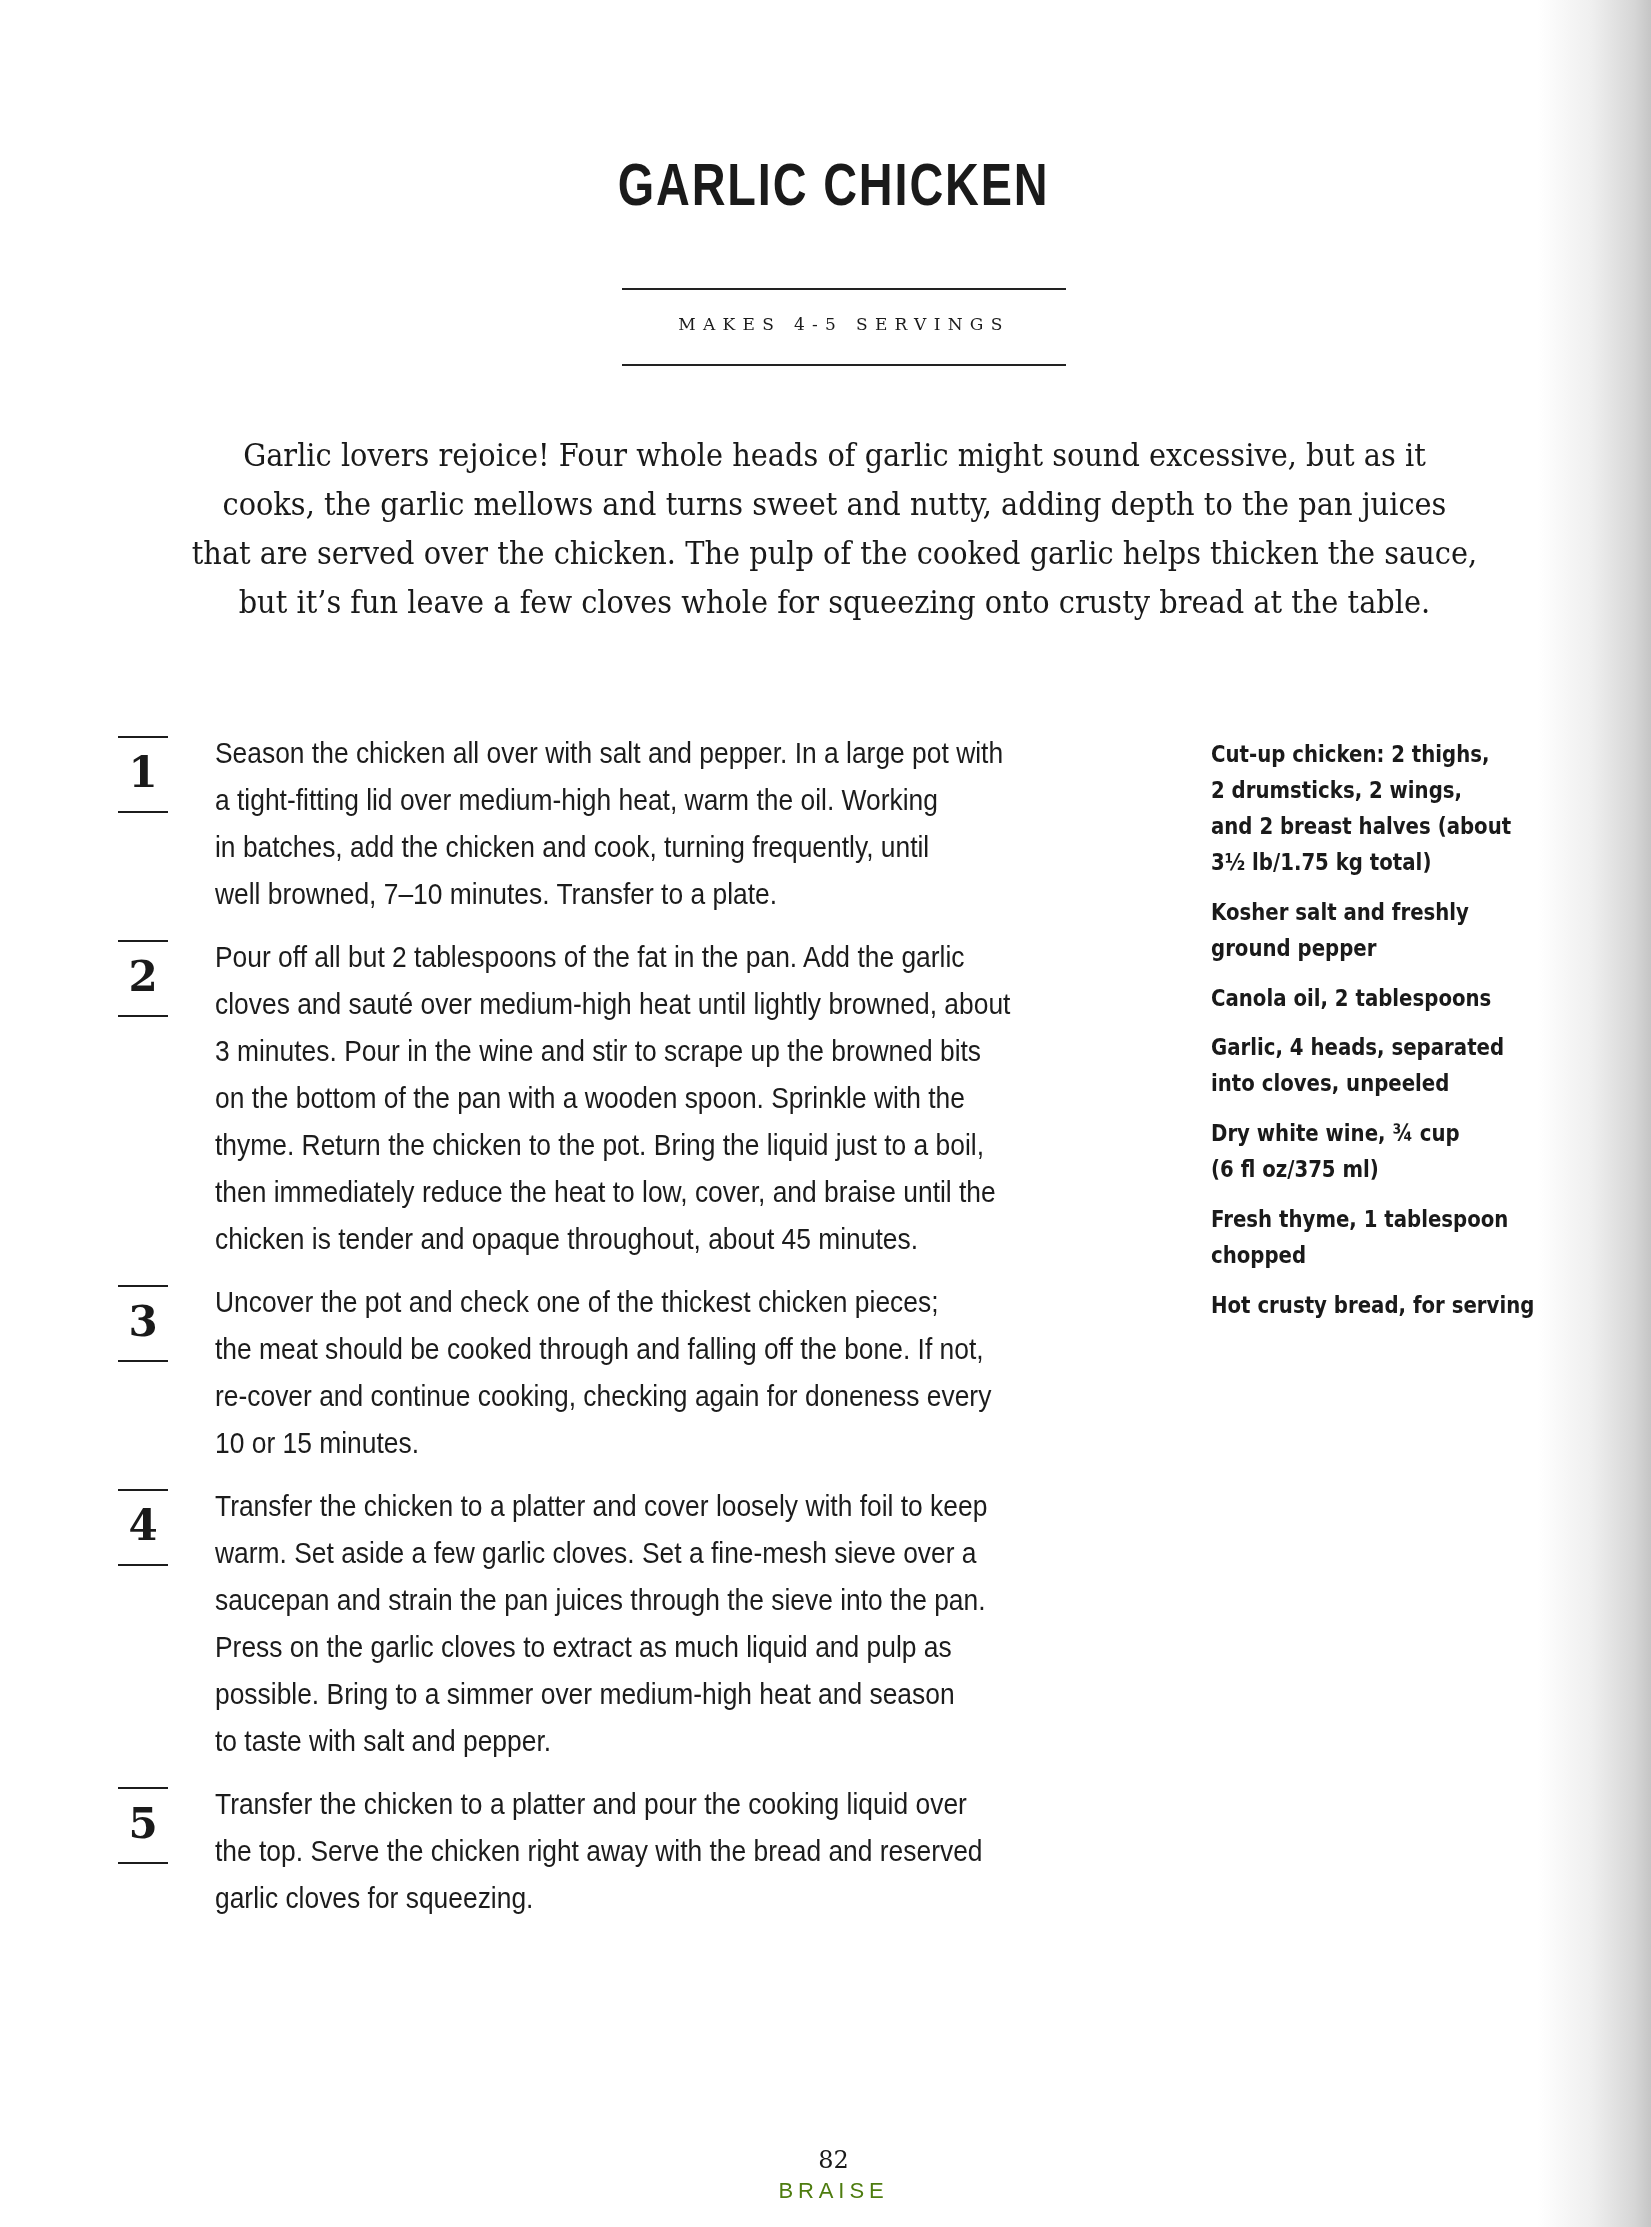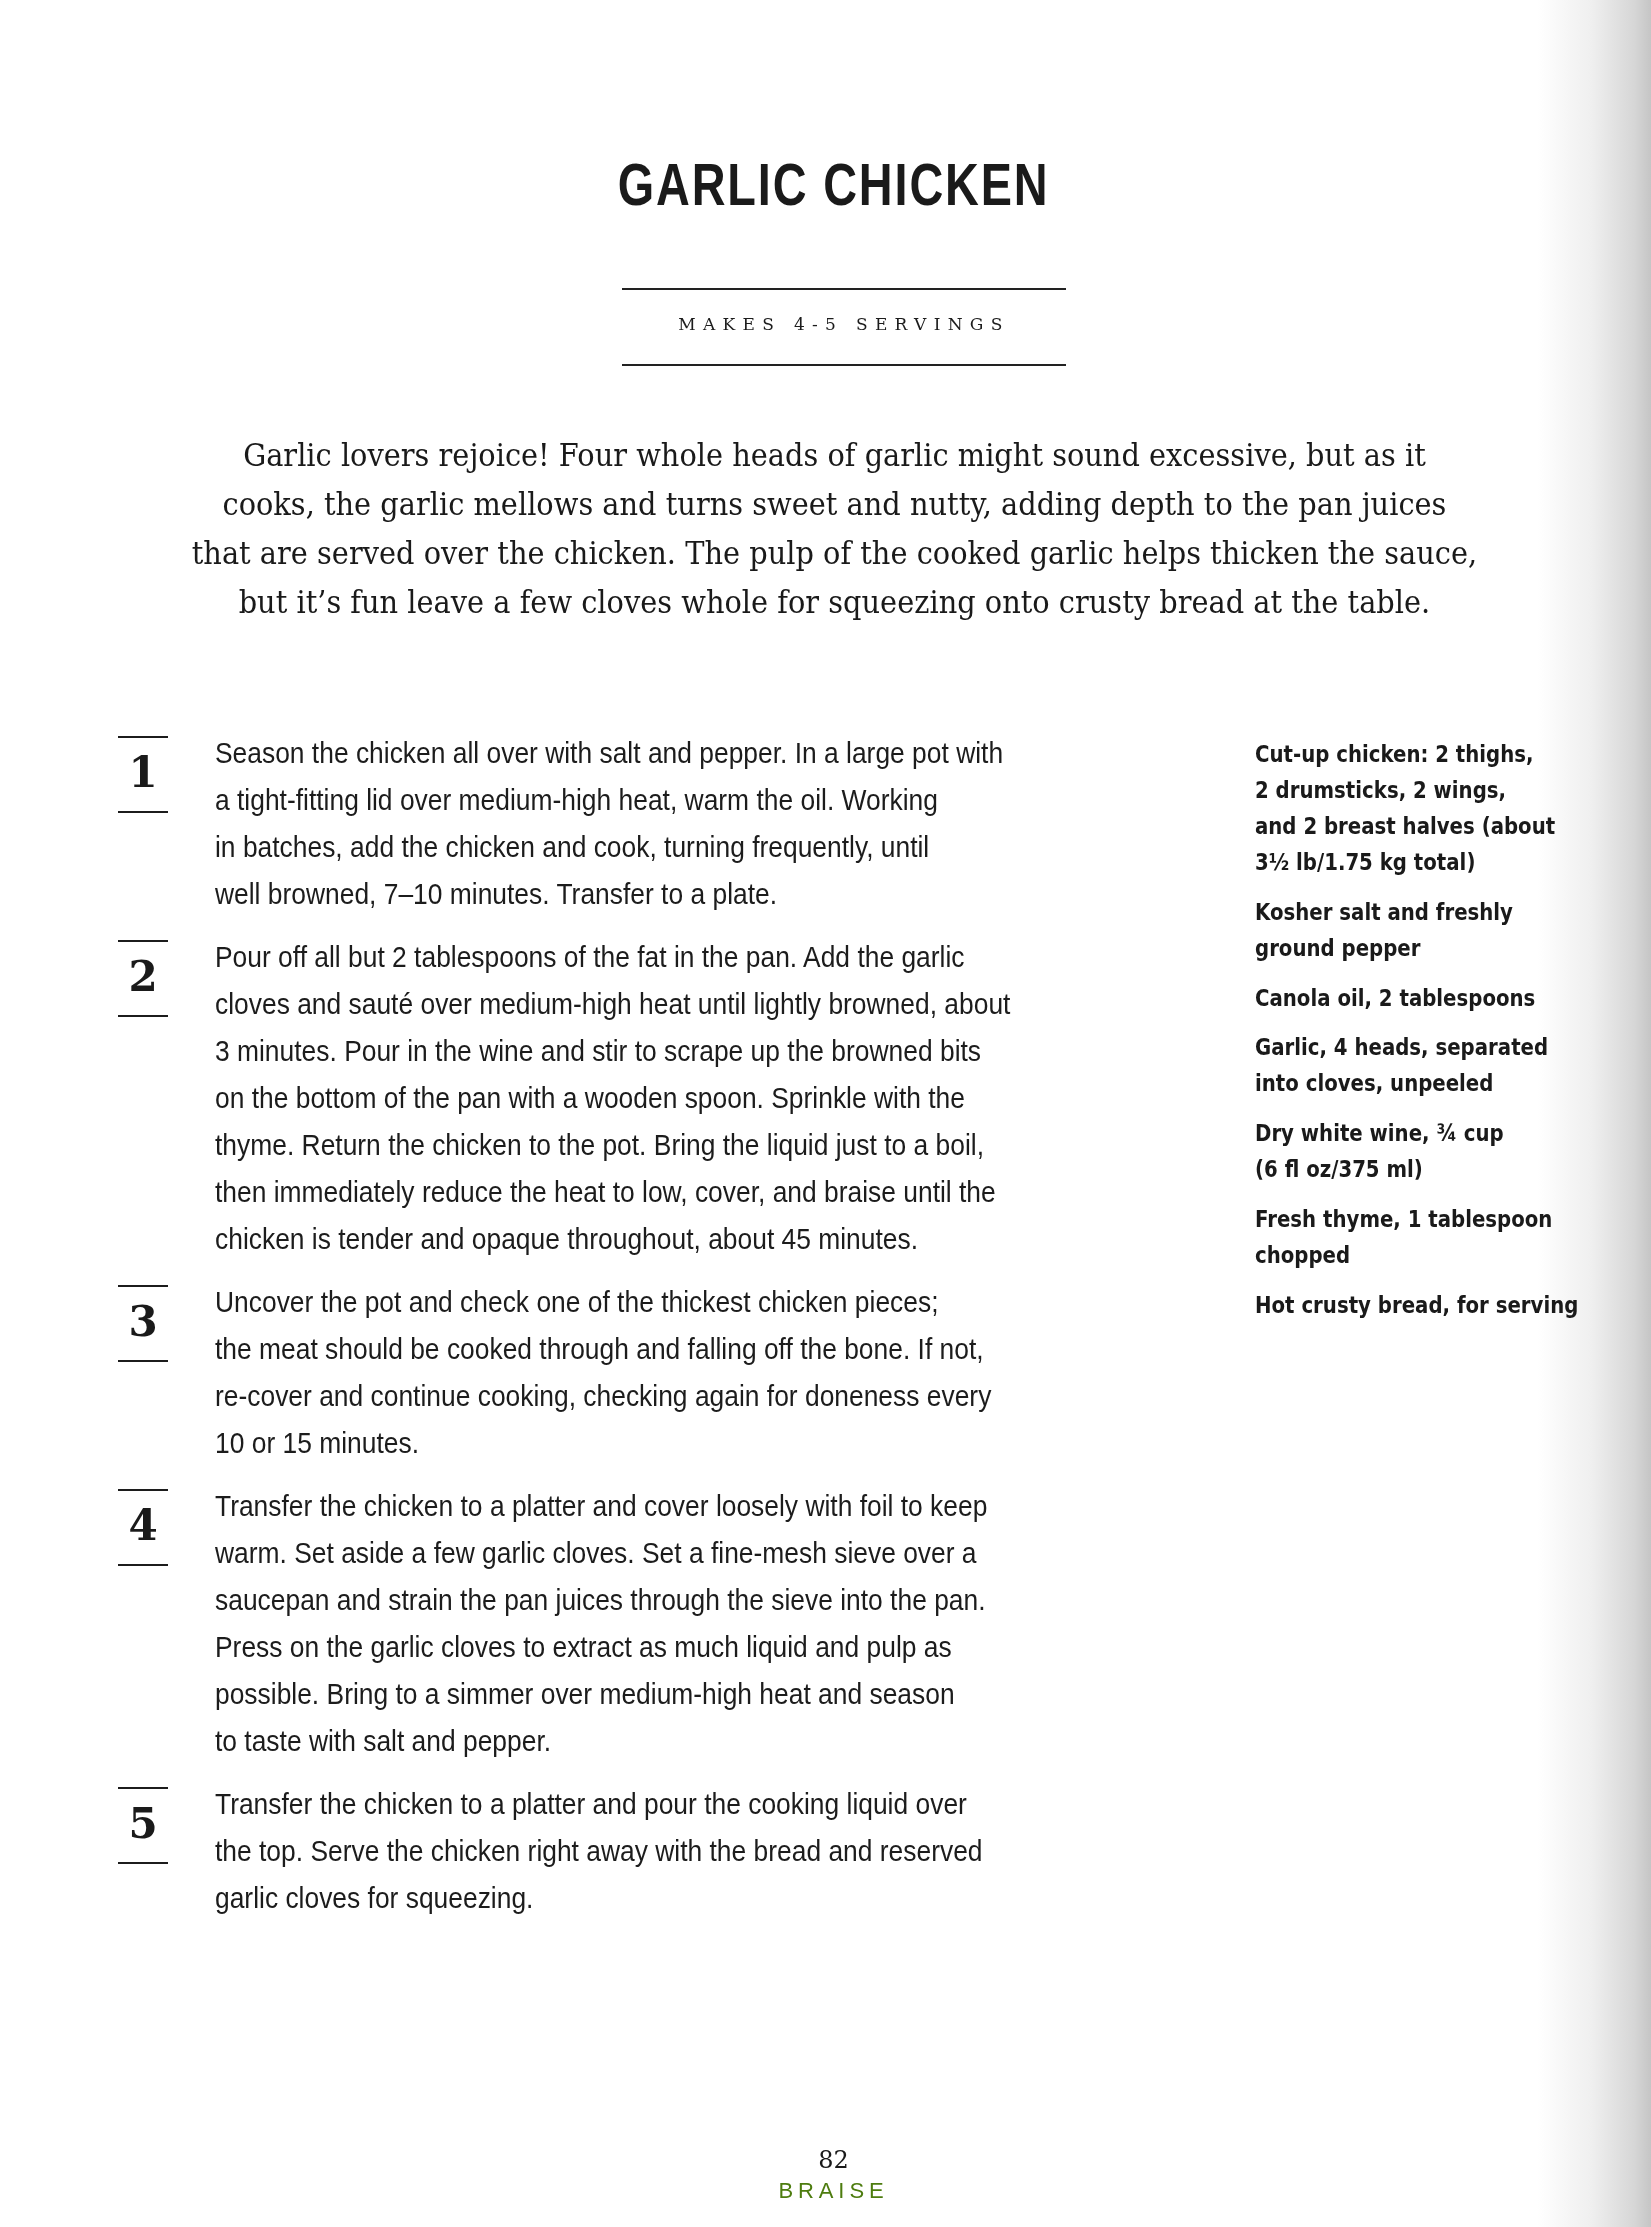--- a/index.html
+++ b/index.html
@@ -126,21 +126,20 @@
       transform: scaleX(0.88);
       transform-origin: 0 0;
       white-space: nowrap;
     }
     .step-text .line { display: block; }
     .ingredients {
       position: absolute;
       left: 1203px;
       top: 736px;
       width: 357px;
-      margin-left: 44px;
     }
     .ingredient {
       font-family: "DejaVu Sans", sans-serif;
       font-weight: bold;
       font-size: 23.5px;
       line-height: 36px;
       color: #1a1a1a;
       margin-bottom: 13.8px;
       transform: scaleX(0.84);
       transform-origin: 0 0;

